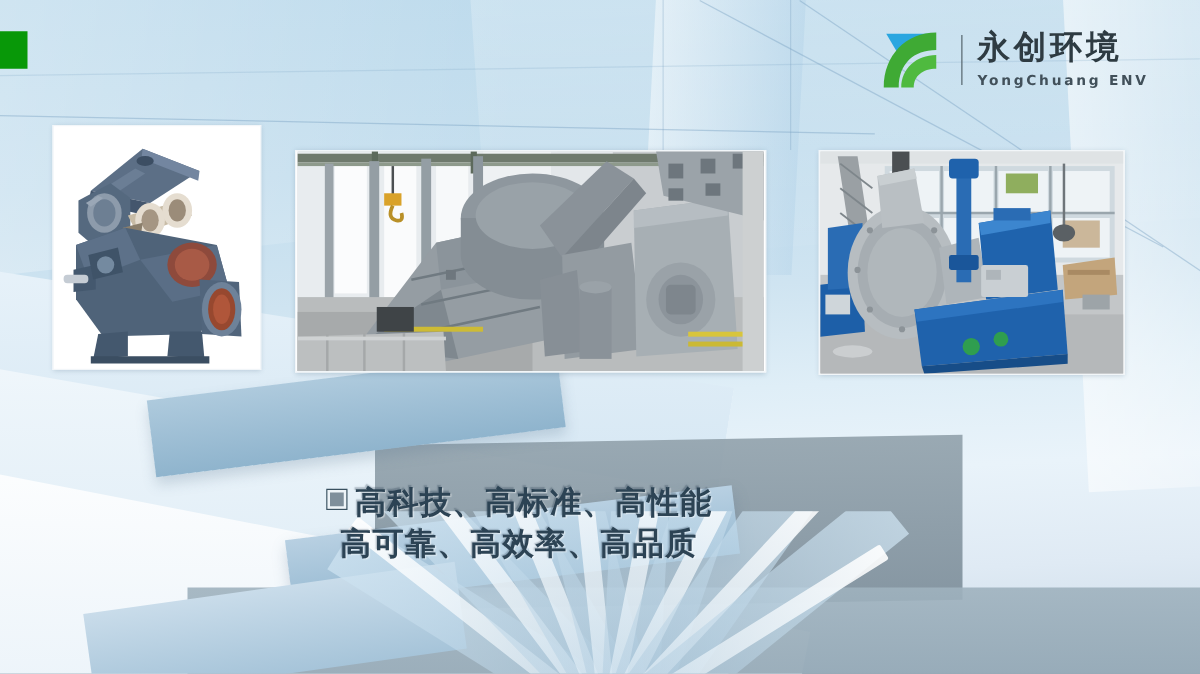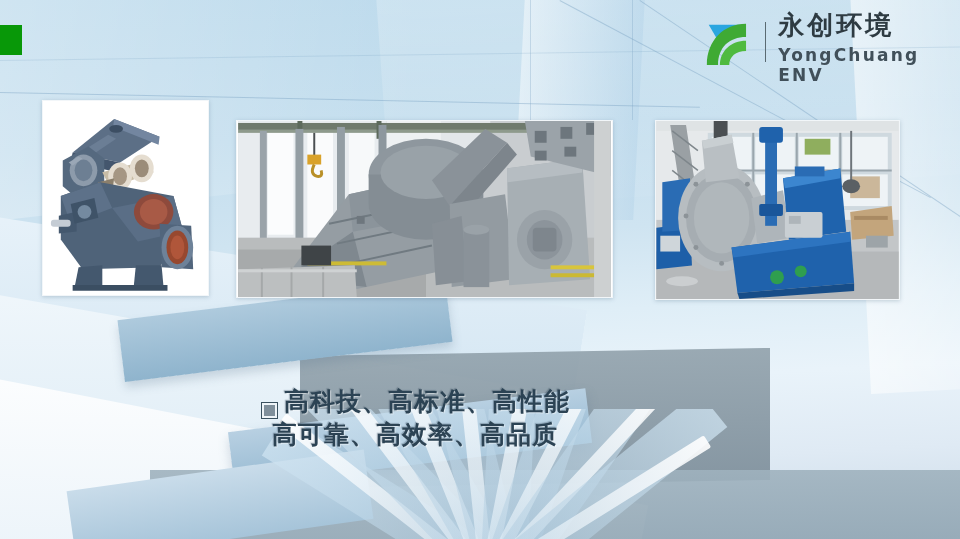--- a/index.html
+++ b/index.html
@@ -73,45 +73,45 @@
          background:linear-gradient(180deg,rgba(206,227,241,.75),rgba(166,196,217,.45));
          transform-origin:50% 100%;}
 
   
   .hdr-green{position:absolute;left:0;top:25px;width:22px;height:30px;background:#089808;}
   .hdr-title{position:absolute;left:33px;top:27px;
              font-size:19px;font-weight:bold;color:#1b1b1b;letter-spacing:1px;
              font-family:"DejaVu Sans","Liberation Sans",sans-serif;}
 
   
-  .logo{position:absolute;left:705px;top:22px;display:flex;height:52px;}
+  .logo{position:absolute;left:705px;top:22px;display:flex;align-items:center;height:52px;}
   .logo-mark{width:56px;height:48px;position:relative;}
   .logo-div{width:1px;height:40px;background:#5a6a72;margin:0 12px 0 8px;}
   .logo-txt{display:flex;flex-direction:column;justify-content:center;}
   .logo-cn{font-size:26px;font-weight:bold;color:#2e3b42;letter-spacing:3px;line-height:1;
            font-family:"DejaVu Sans","Liberation Sans",sans-serif;}
-  .logo-en{font-size:17px;font-weight:bold;color:#41505a;letter-spacing:2.2px;margin-top:7px;
+  .logo-en{font-size:11px;font-weight:bold;color:#41505a;letter-spacing:2.2px;margin-top:7px;
            font-family:"DejaVu Sans","Liberation Sans",sans-serif;}
 
   
   .photo{position:absolute;background:#fff;border:1px solid #f2f6f9;overflow:hidden;
          box-shadow:0 1px 4px rgba(70,100,125,.28);}
   #photo1{left:42px;top:100px;width:167px;height:196px;}
   #photo2{left:236px;top:120px;width:377px;height:178px;}
   #photo3{left:655px;top:120px;width:245px;height:180px;}
   .photo svg{display:block;width:100%;height:100%;}
 
   
   .heading{position:absolute;left:330px;top:330px;width:300px;
            font-size:31px;font-weight:bold;color:#1d6b1d;letter-spacing:3px;
            text-shadow:1px 1px 2px rgba(255,255,255,.55);
            font-family:"DejaVu Serif","Liberation Serif",serif;white-space:nowrap;}
 
   .bullets{position:absolute;left:262px;top:385px;width:420px;}
-  .b-line{display:flex;align-items:flex-end;}
+  .b-line{display:flex;align-items:flex-start;}
   .b-sq{flex:0 0 auto;width:15px;height:15px;border:2px solid #eef4f8;background:#7f8f9b;
         margin:7px 7px 0 0;box-shadow:0 0 0 1px #39505f;}
   .b-txt{font-size:25px;font-weight:bold;color:#2c4354;letter-spacing:1px;line-height:1.32;
          text-shadow:1px 1px 1px rgba(255,255,255,.5),-1px -1px 1px rgba(30,50,70,.3);
          font-family:"DejaVu Serif","Liberation Serif",serif;white-space:nowrap;}
   .b-txt2{margin-left:10px;}
 </style>
 </head>
 <body>
 

